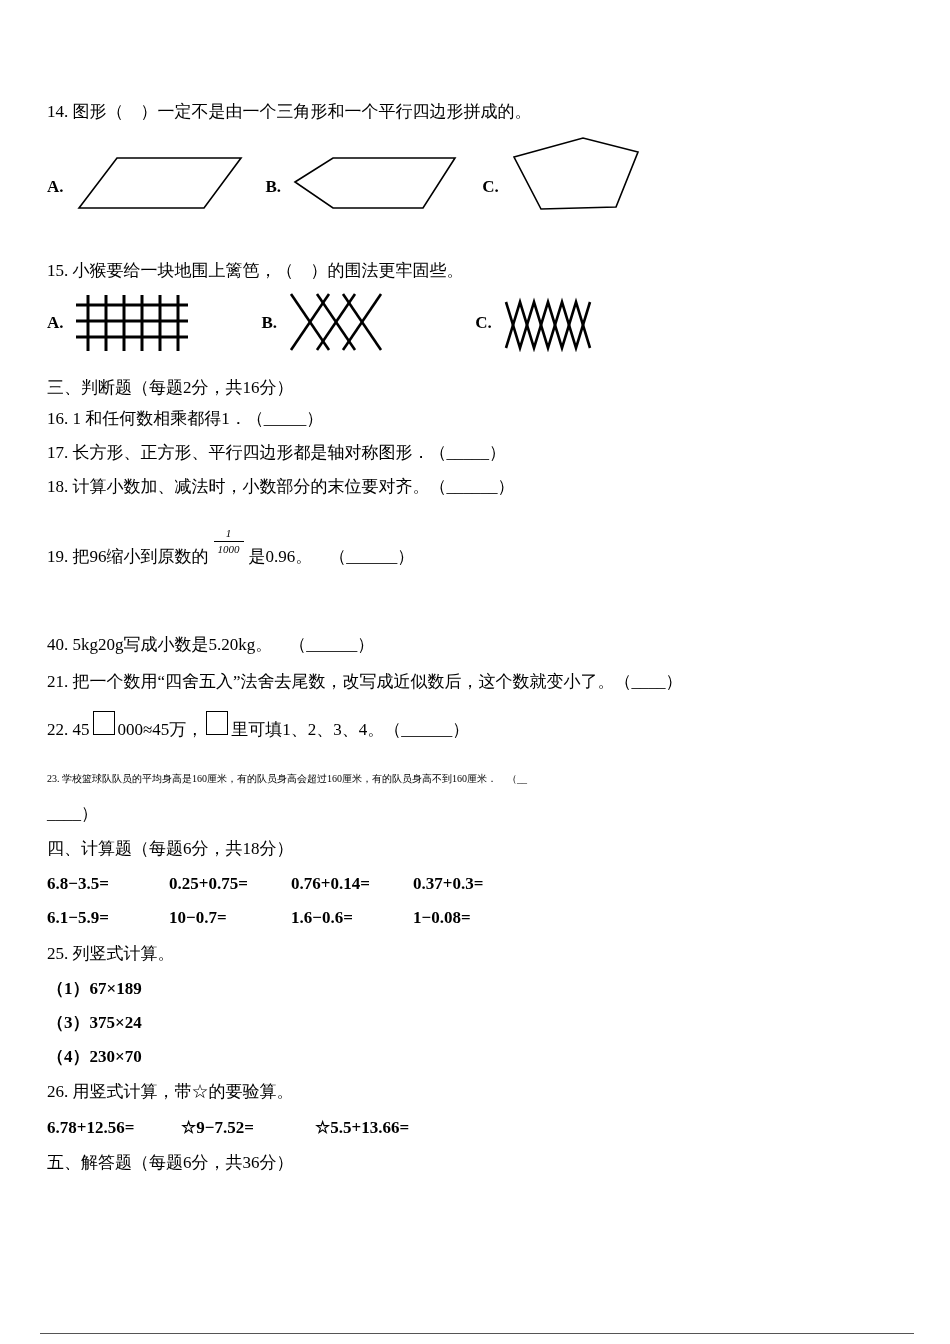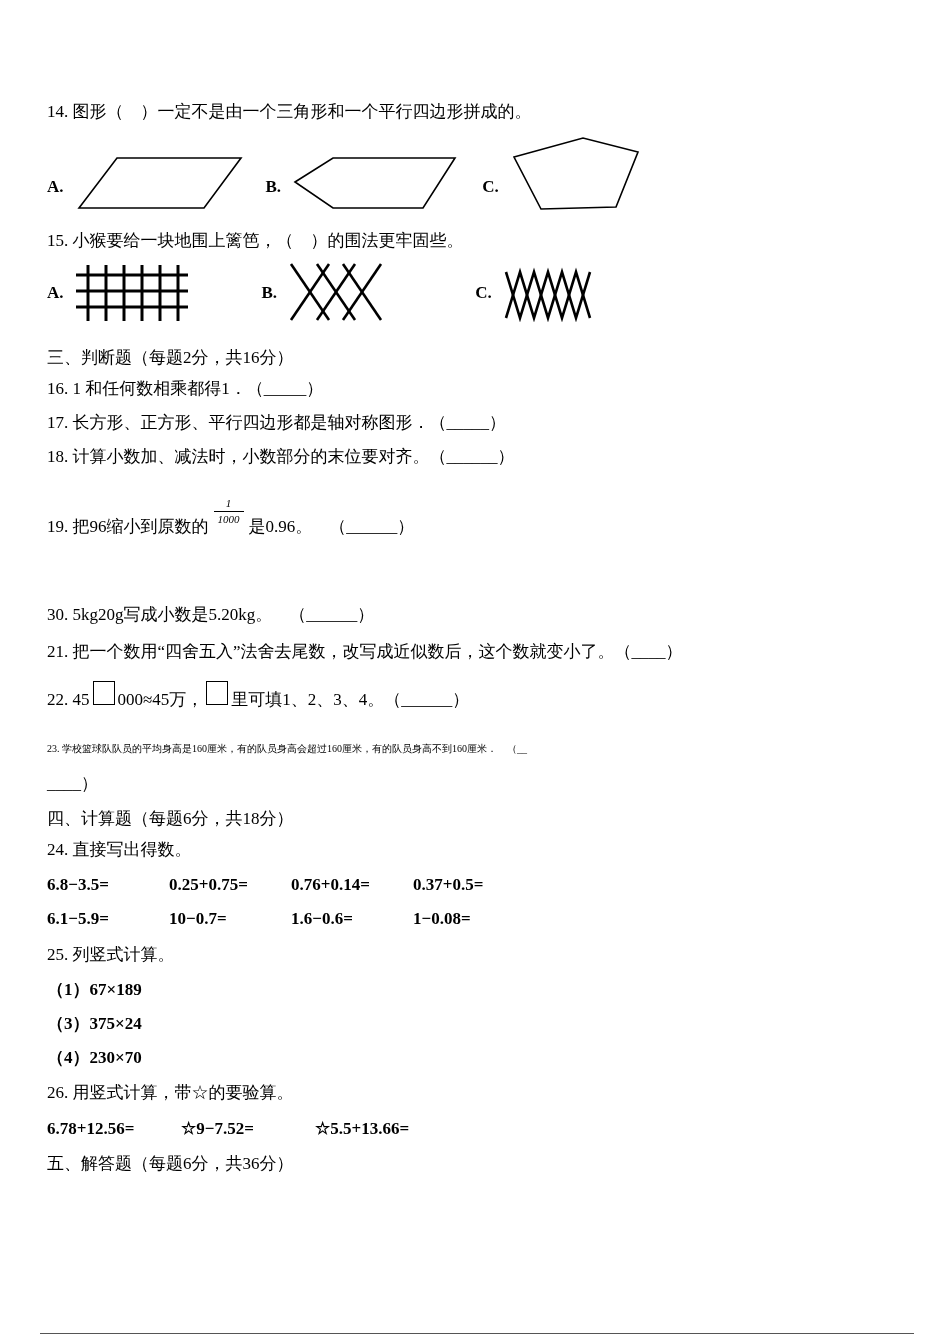--- a/index.html
+++ b/index.html
@@ -8,21 +8,21 @@
     width:950px; height:1344px; position:relative; overflow:hidden;
     font-family:"Liberation Serif","DejaVu Serif",serif;
     font-size:17px; color:#000;
   }
   .page { padding:100px 54px 0 47px; position:relative; }
   .t { line-height:23px; }
   .bold { font-weight:bold; }
   .mt8{margin-top:8px}.mt10{margin-top:10px}.mt11{margin-top:11px}.mt12{margin-top:12px}
   .mt13{margin-top:13px}.mt14{margin-top:14px}.mt18{margin-top:18px}
   .mt24{margin-top:24px}.mt26{margin-top:26px}.mt30{margin-top:30px}
-  .mt38{margin-top:18px}.mt65{margin-top:65px}
+  .mt38{margin-top:48px}.mt65{margin-top:65px}
   .opt-row { display:flex; align-items:flex-end; }
   .opt { display:flex; align-items:flex-end; }
   .opt-label { font-weight:bold; line-height:23px; padding-bottom:13px; margin-right:12px; }
   .fence-label { padding-bottom:18px; }
   svg { display:block; }
   .frac {
     display:inline-block; text-align:center; vertical-align:9px;
     font-style:italic; font-size:11px; line-height:1; margin:0 5px;
   }
   .frac .num { display:block; padding:0 4px 2px; }
@@ -112,35 +112,34 @@
 
   <div class="t mt24">三、判断题（每题2分，共16分）</div>
   <div class="t mt8">16. 1 和任何数相乘都得1．（_____）</div>
   <div class="t mt11">17. 长方形、正方形、平行四边形都是轴对称图形．（_____）</div>
   <div class="t mt11">18. 计算小数加、减法时，小数部分的末位要对齐。（______）</div>
 
   <div class="t mt30">
     <span>19. 把96缩小到原数的</span><span class="frac"><span class="num">1</span><span class="den">1000</span></span><span>是0.96。　（______）</span>
   </div>
 
-  <div class="t mt65">30. 5kg20g写成小数是5.20kg。　（______）</div>
+  <div class="t mt65">40. 5kg20g写成小数是5.20kg。　（______）</div>
   <div class="t mt14">21. 把一个数用“四舍五入”法舍去尾数，改写成近似数后，这个数就变小了。（____）</div>
 
   <div class="t mt18">
     <span>22. 45</span><span class="sq"></span><span>000≈45万，</span><span class="sq"></span><span>里可填1、2、3、4。（______）</span>
   </div>
 
   <div class="t mt26 q23-l1">23. 学校篮球队队员的平均身高是160厘米，有的队员身高会超过160厘米，有的队员身高不到160厘米．　（__</div>
   <div class="t mt12">____）</div>
 
   <div class="t mt12">四、计算题（每题6分，共18分）</div>
-  <div class="t mt8">24. 直接写出得数。</div>
 
   <div class="calc-row mt12">
-    <span class="expr">6.8−3.5=</span><span class="expr">0.25+0.75=</span><span class="expr">0.76+0.14=</span><span class="expr">0.37+0.5=</span>
+    <span class="expr">6.8−3.5=</span><span class="expr">0.25+0.75=</span><span class="expr">0.76+0.14=</span><span class="expr">0.37+0.3=</span>
   </div>
   <div class="calc-row mt11">
     <span class="expr">6.1−5.9=</span><span class="expr">10−0.7=</span><span class="expr">1.6−0.6=</span><span class="expr">1−0.08=</span>
   </div>
 
   <div class="t mt13">25. 列竖式计算。</div>
   <div class="t mt12 bold">（1）67×189</div>
   <div class="t mt11 bold">（3）375×24</div>
   <div class="t mt11 bold">（4）230×70</div>
 

